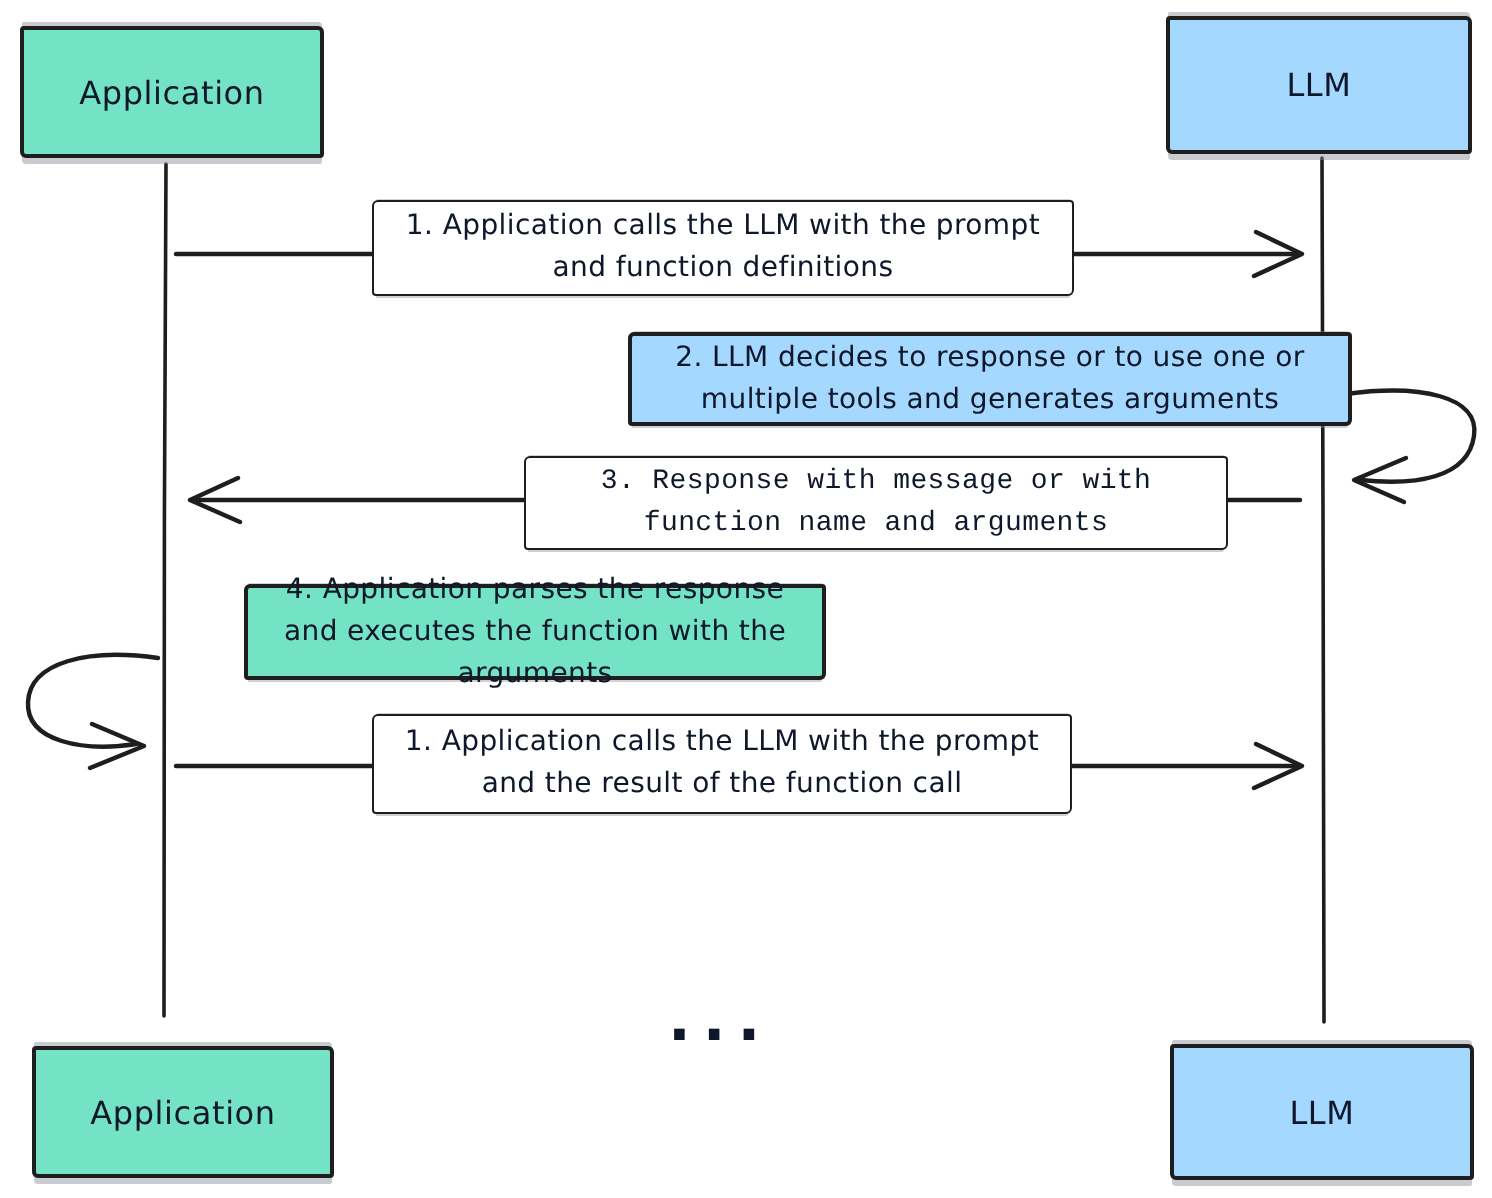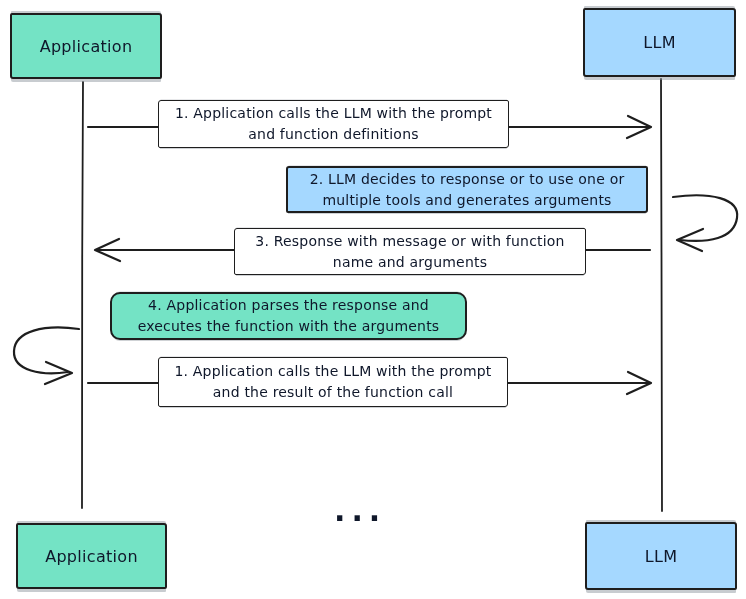--- a/index.html
+++ b/index.html
@@ -39,30 +39,31 @@
     text-align: center;
     border: 1.6px solid #1e1e1e;
     border-radius: 3px 2px 3px 2px;
     font-size: 14px;
     line-height: 1.5;
     letter-spacing: 0.2px;
     padding: 2px 9px;
     box-sizing: border-box;
     background: #ffffff;
     box-shadow: 0 -2.5px 0 -2px rgba(134,142,150,.4), 0 3px 0 -2px rgba(134,142,150,.4);
+    margin-left: 28px;
   }
   .msg.colored { border-width: 2px; }
   #actor-app-top  { left: 10px;  top: 13px;  width: 152px; height: 66px; }
   #actor-llm-top  { left: 583px; top: 8px;   width: 153px; height: 69px; }
   #actor-app-bot  { left: 16px;  top: 523px; width: 151px; height: 66px; }
   #actor-llm-bot  { left: 585px; top: 522px; width: 152px; height: 68px; }
   #msg1 { left: 158px; top: 100px; width: 351px; height: 48px; }
   #msg2 { left: 286px; top: 166px; width: 362px; height: 47px; }
-  #msg3 { left: 234px; top: 228px; width: 352px; height: 47px; }
-  #msg4 { left: 110px;  top: 292px; width: 357px; height: 48px; border-radius: 10px; }
+  #msg3 { left: 234px; top: 228px; width: 352px; height: 47px; font-family: Liberation Mono, monospace; }
+  #msg4 { left: 94px;  top: 292px; width: 291px; height: 48px; }
   #msg5 { left: 158px; top: 357px; width: 350px; height: 50px; }
   #msg6 { left: 293px; top: 425px; width: 355px; height: 48px; }
   .ellipsis {
     position: absolute;
     left: 334px; top: 496px;
     z-index: 2;
     font-size: 30px;
     font-weight: bold;
     letter-spacing: 6px;
     line-height: 1;

